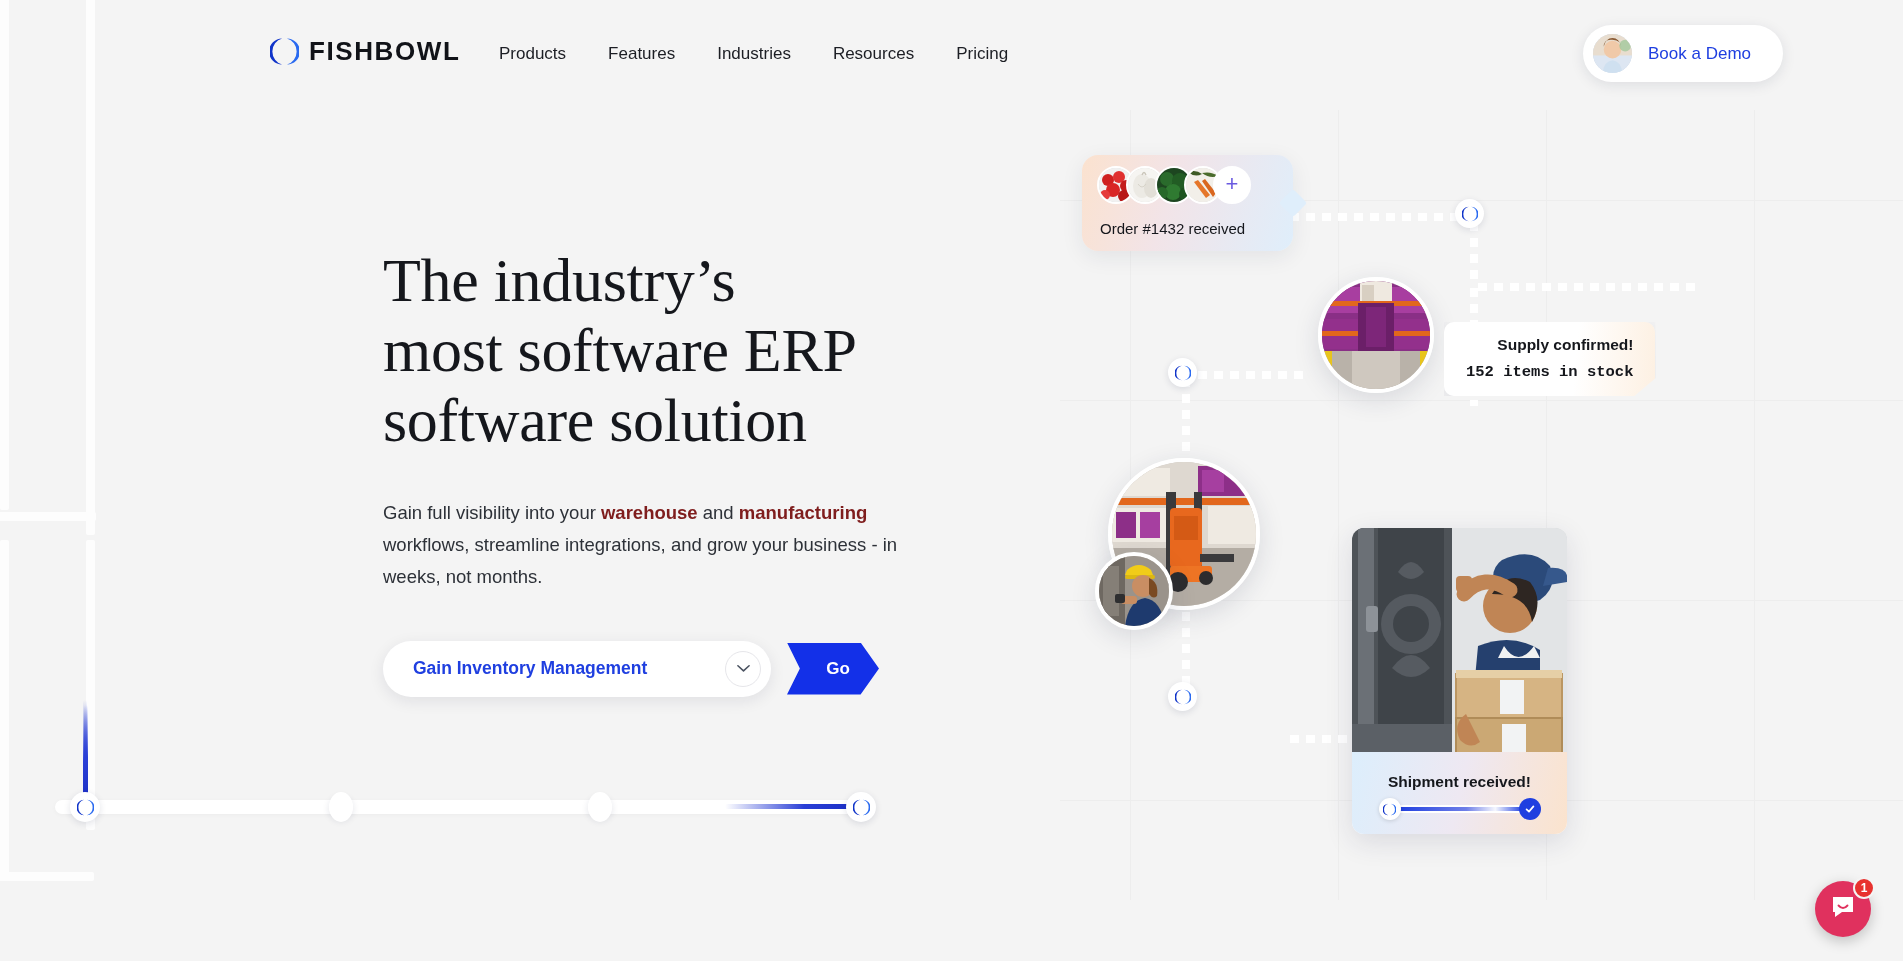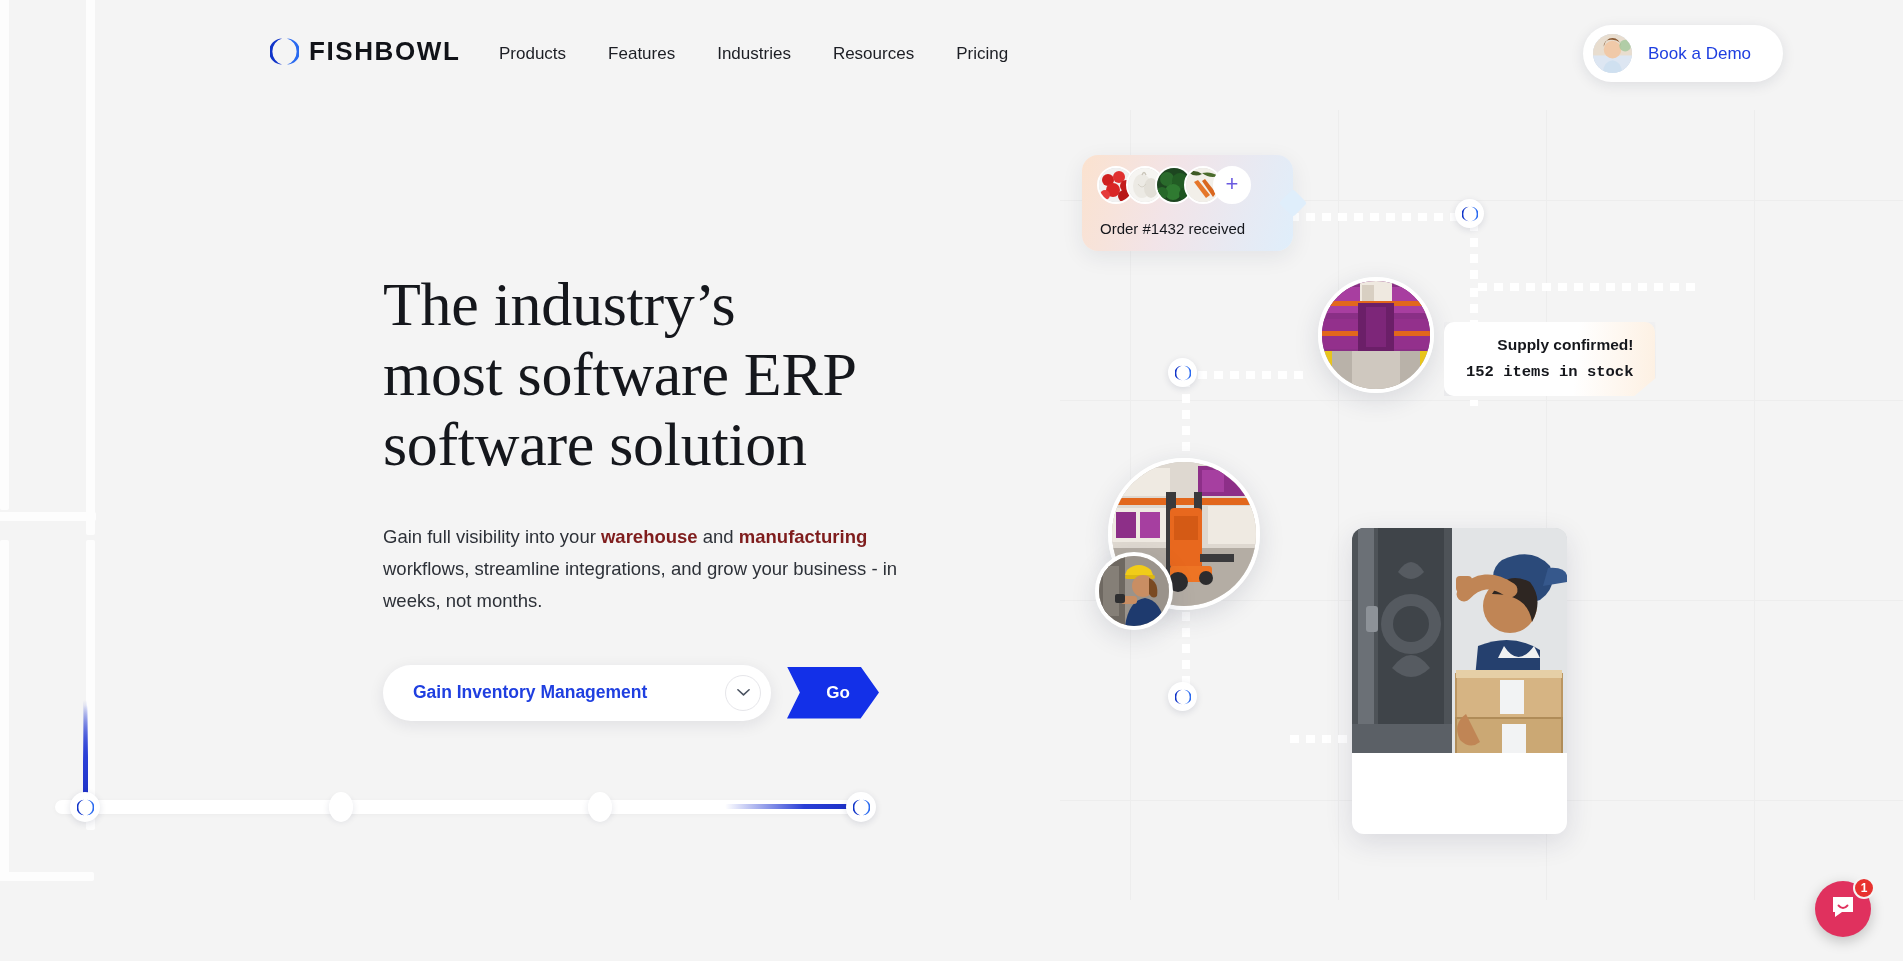--- a/index.html
+++ b/index.html
@@ -66,21 +66,20 @@
   }
   .avatar svg { display:block; }
   .demo-pill .label { font-size: 17px; color: #1f3fe0; font-weight: 400; white-space: nowrap; }
 
   
   .hero { position: absolute; left: 383px; top: 245px; width: 560px; z-index: 20; }
   .headline {
     font-family: "Liberation Serif", "DejaVu Serif", serif;
     font-size: 62px; line-height: 1.13; color: #15171c; font-weight: 400;
     letter-spacing: -0.3px;
-    margin-top: 24px;
   }
   .subcopy {
     margin-top: 42px; font-size: 18.5px; line-height: 1.72; color: #2d3138; max-width: 545px;
   }
   .subcopy b { font-weight: 700; color: #7f1d1d; }
 
   .cta-row { margin-top: 48px; display: flex; align-items: center; }
   .select-pill {
     position: relative; width: 388px; height: 56px; background: #fff;
     border-radius: 40px; display: flex; align-items: center;
@@ -498,20 +497,39 @@
         <path d="M126 118 q34-14 62 4 l0 103 h-72 z" fill="#25406e"></path>
         <path d="M152 118 q14 22 30 0 l6 12 h-42z" fill="#f0f1f2"></path>
         <rect x="104" y="146" width="106" height="44" fill="#d6b483" stroke="#bb9662" stroke-width="2"></rect>
         <rect x="104" y="142" width="106" height="8" fill="#e6cfa6"></rect>
         <rect x="104" y="190" width="106" height="44" fill="#cba874" stroke="#b08c58" stroke-width="2"></rect>
         <rect x="148" y="152" width="24" height="34" fill="#f2f3f4"></rect>
         <rect x="150" y="196" width="24" height="32" fill="#f2f3f4"></rect>
         <path d="M114 186 q-14 10-6 26 q10 10 20 2" fill="#c08555"></path>
       </svg>
     </div>
+    <div class="shipment-foot">
+      <div class="cap">Shipment received!</div>
+      <div class="ship-bar">
+        <div class="fill"></div>
+        <div class="knob-l">
+          <span class="fb-mark">
+            <svg width="13" height="13" viewBox="0 0 32 32">
+              <path d="M13.4 1.6 A15 15 0 0 0 13.4 30.4 A11.6 11.6 0 0 1 13.4 1.6 Z" fill="#1034c9"></path>
+              <path d="M18.6 1.6 A15 15 0 0 1 18.6 30.4 A11.6 11.6 0 0 0 18.6 1.6 Z" fill="#2a6af0"></path>
+            </svg>
+          </span>
+        </div>
+        <div class="knob-r">
+          <svg width="12" height="12" viewBox="0 0 14 14">
+            <path d="M3 7.4 L5.8 10 L11 4" fill="none" stroke="#fff" stroke-width="2" stroke-linecap="round" stroke-linejoin="round"></path>
+          </svg>
+        </div>
+      </div>
+    </div>
   </div>
 
   <div class="intercom">
     <span>
       <svg width="26" height="26" viewBox="0 0 26 26">
         <path d="M3 3 H23 V18 H12 L5 23 V18 H3 Z" fill="#ffffff"></path>
         <path d="M8.5 11.5 q4.5 5 9 0" fill="none" stroke="#e0315e" stroke-width="1.9" stroke-linecap="round"></path>
       </svg>
     </span>
     <span class="intercom-badge">1</span>

